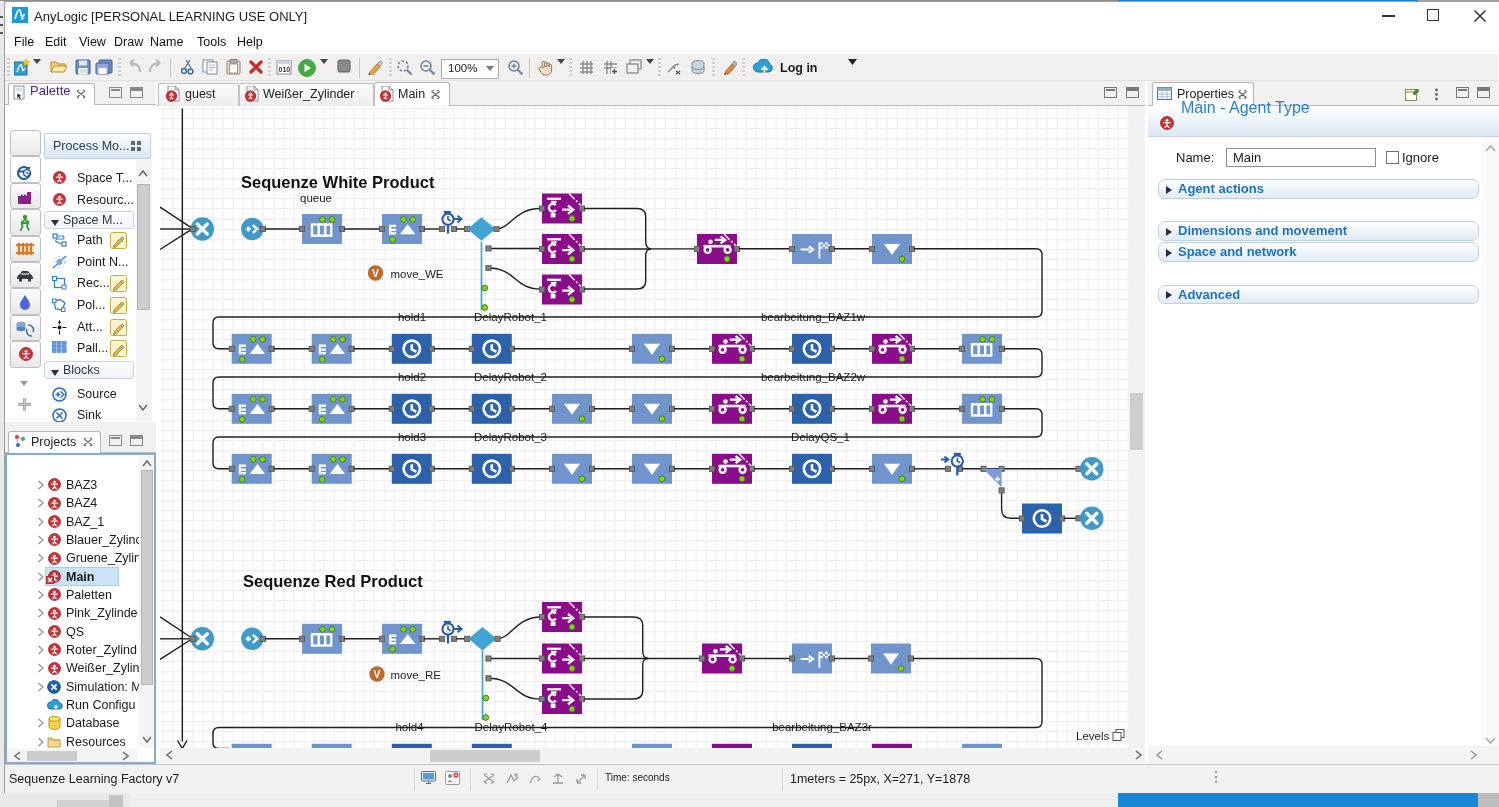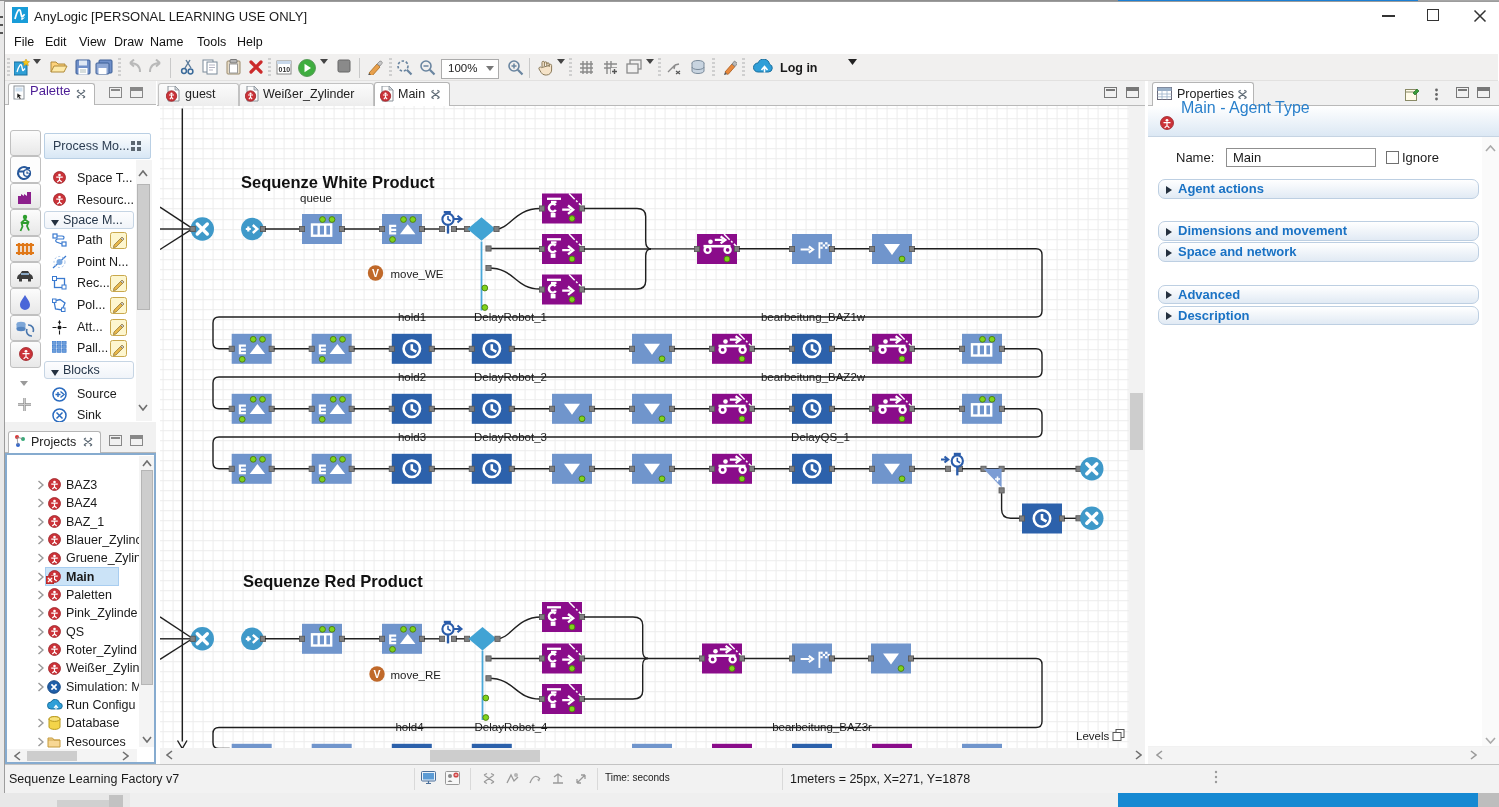--- a/index.html
+++ b/index.html
@@ -1188,21 +1188,20 @@
 <div class="abs" style="left:1148px;top:137px;width:351px;height:609px;background:#fff"></div>
 <div class="txt" style="left:1176px;top:150px;font-size:13px;color:#1a1a1a">Name:</div>
 <div class="abs" style="left:1226px;top:147.5px;width:150px;height:19.5px;background:#fff;border:1px solid #8f8f8f"></div>
 <div class="txt" style="left:1233px;top:150px;font-size:13px;color:#1a1a1a">Main</div>
 <div class="abs" style="left:1386px;top:150.5px;width:13px;height:13px;background:#fff;border:1.2px solid #707070"></div>
 <div class="txt" style="left:1402px;top:150px;font-size:13px;color:#1a1a1a">Ignore</div>
 <div class="sec" style="top:179.0px">Agent actions</div>
 <div class="sec" style="top:221.2px">Dimensions and movement</div>
 <div class="sec" style="top:242.3px">Space and network</div>
 <div class="sec" style="top:284.5px">Advanced</div>
-<div class="sec" style="top:305.6px">Description</div>
 <div class="abs" style="left:1482px;top:137px;width:17px;height:609px;background:#fafafa"></div>
 <svg class="abs" style="left:1485px;top:145px" width="11" height="7" viewBox="0 0 11 7">
       <path d="M1 6 L5.5 1 L10 6" stroke="#aaa" stroke-width="1.6" fill="none"></path>
     </svg>
 <svg class="abs" style="left:1485px;top:737px" width="11" height="7" viewBox="0 0 11 7">
       <path d="M1 1 L5.5 6 L10 1" stroke="#aaa" stroke-width="1.6" fill="none"></path>
     </svg>
 <div class="abs" style="left:1148px;top:747px;width:351px;height:16.5px;background:#f4f4f4"></div>
 <svg class="abs" style="left:1156px;top:750px" width="7" height="10" viewBox="0 0 7 10">
       <path d="M6 1 L1 5 L6 9" stroke="#9a9a9a" stroke-width="1.6" fill="none"></path>

